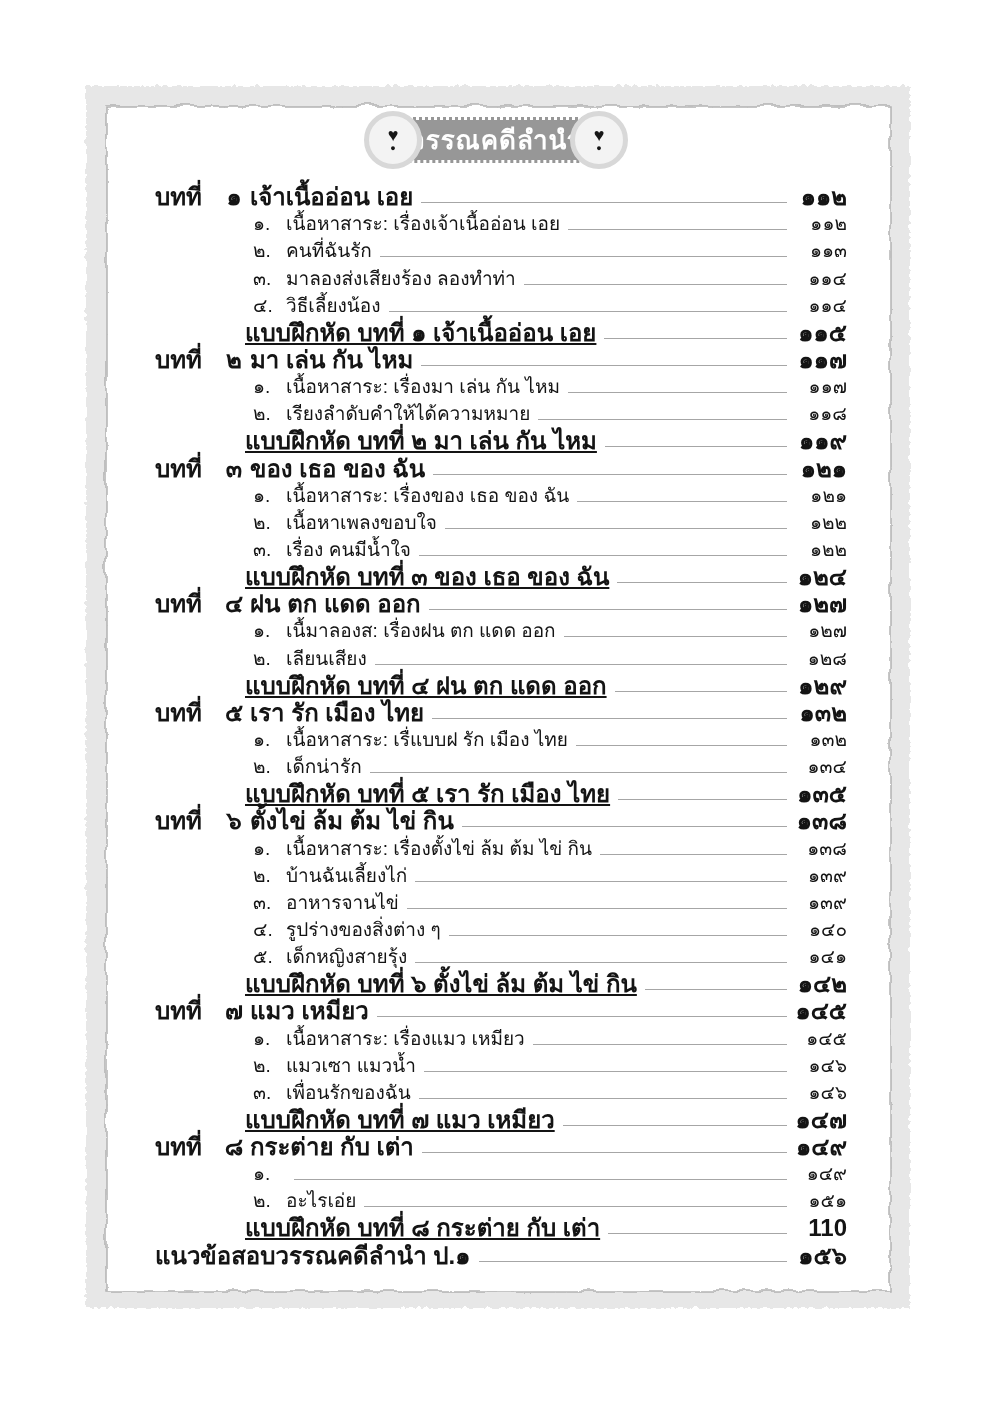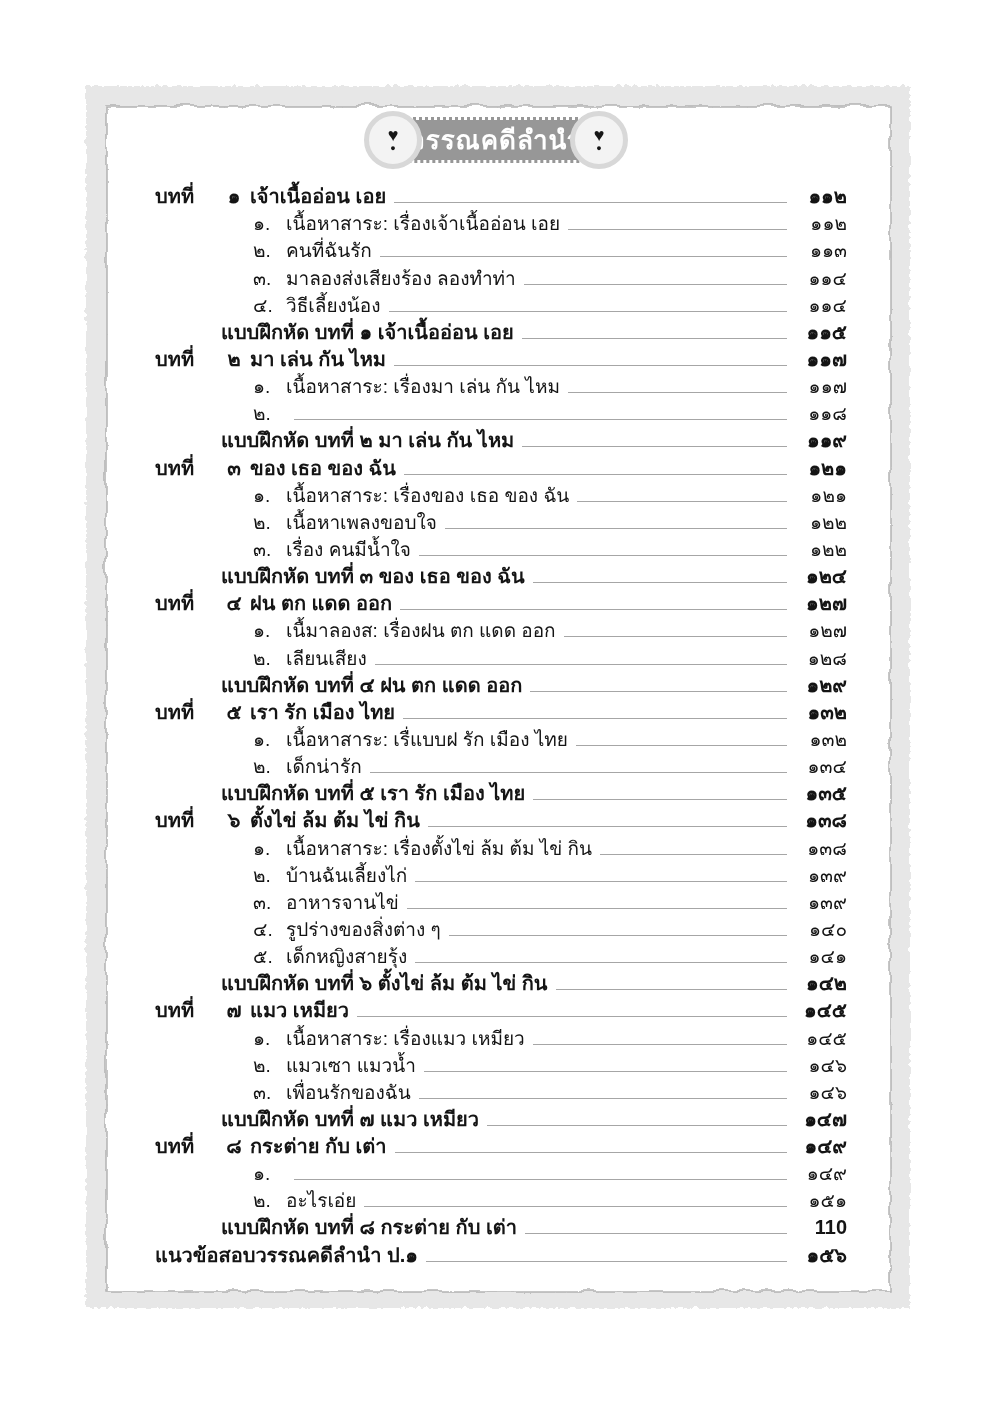--- a/index.html
+++ b/index.html
@@ -35,27 +35,27 @@
   .heart-excl .h{font-size:18px;line-height:16px;color:#161616;}
   .heart-excl .d{font-size:9px;line-height:10px;color:#161616;}
   
   .toc{
     position:absolute;left:155px;top:181px;width:692px;z-index:2;
   }
   .row{
     display:flex;align-items:flex-end;height:27.15px;white-space:nowrap;
   }
   .row > span{line-height:23px;}
-  .row.chapter,.row.exercise,.row.final{font-weight:bold;font-size:20px;}
+  .row.chapter,.row.exercise,.row.final{font-weight:bold;font-size:24px;}
   .row.sub{font-weight:normal;font-size:19px;}
   .prefix{width:63px;flex:0 0 auto;}
   .chnum{width:32px;flex:0 0 auto;text-align:center;}
   .sub-indent{margin-left:98px;}
   .num{width:33px;flex:0 0 auto;}
-  .ex-indent{margin-left:66px;}
+  .ex-indent{margin-left:90px;text-decoration:underline;}
   .label{flex:0 0 auto;}
   .leader{
     flex:1 1 auto;border-bottom:1.3px solid #a6a6a6;
     margin:0 8px 5px 8px;min-width:12px;
   }
   .page{width:52px;flex:0 0 auto;text-align:right;margin-top:24px;}
 </style>
 </head>
 <body>
 
@@ -139,20 +139,21 @@
     <span class="page">๑๑๗</span>
   </div>
   <div class="row sub">
     <span class="num sub-indent">๑.</span>
     <span class="label">เนื้อหาสาระ: เรื่องมา เล่น กัน ไหม</span>
     <span class="leader"></span>
     <span class="page">๑๑๗</span>
   </div>
   <div class="row sub">
     <span class="num sub-indent">๒.</span>
+    <span class="label">เรียงลำดับคำให้ได้ความหมาย</span>
     <span class="leader"></span>
     <span class="page">๑๑๘</span>
   </div>
   <div class="row exercise">
     <span class="label ex-indent">แบบฝึกหัด บทที่ ๒ มา เล่น กัน ไหม</span>
     <span class="leader"></span>
     <span class="page">๑๑๙</span>
   </div>
 
   <div class="row chapter">

